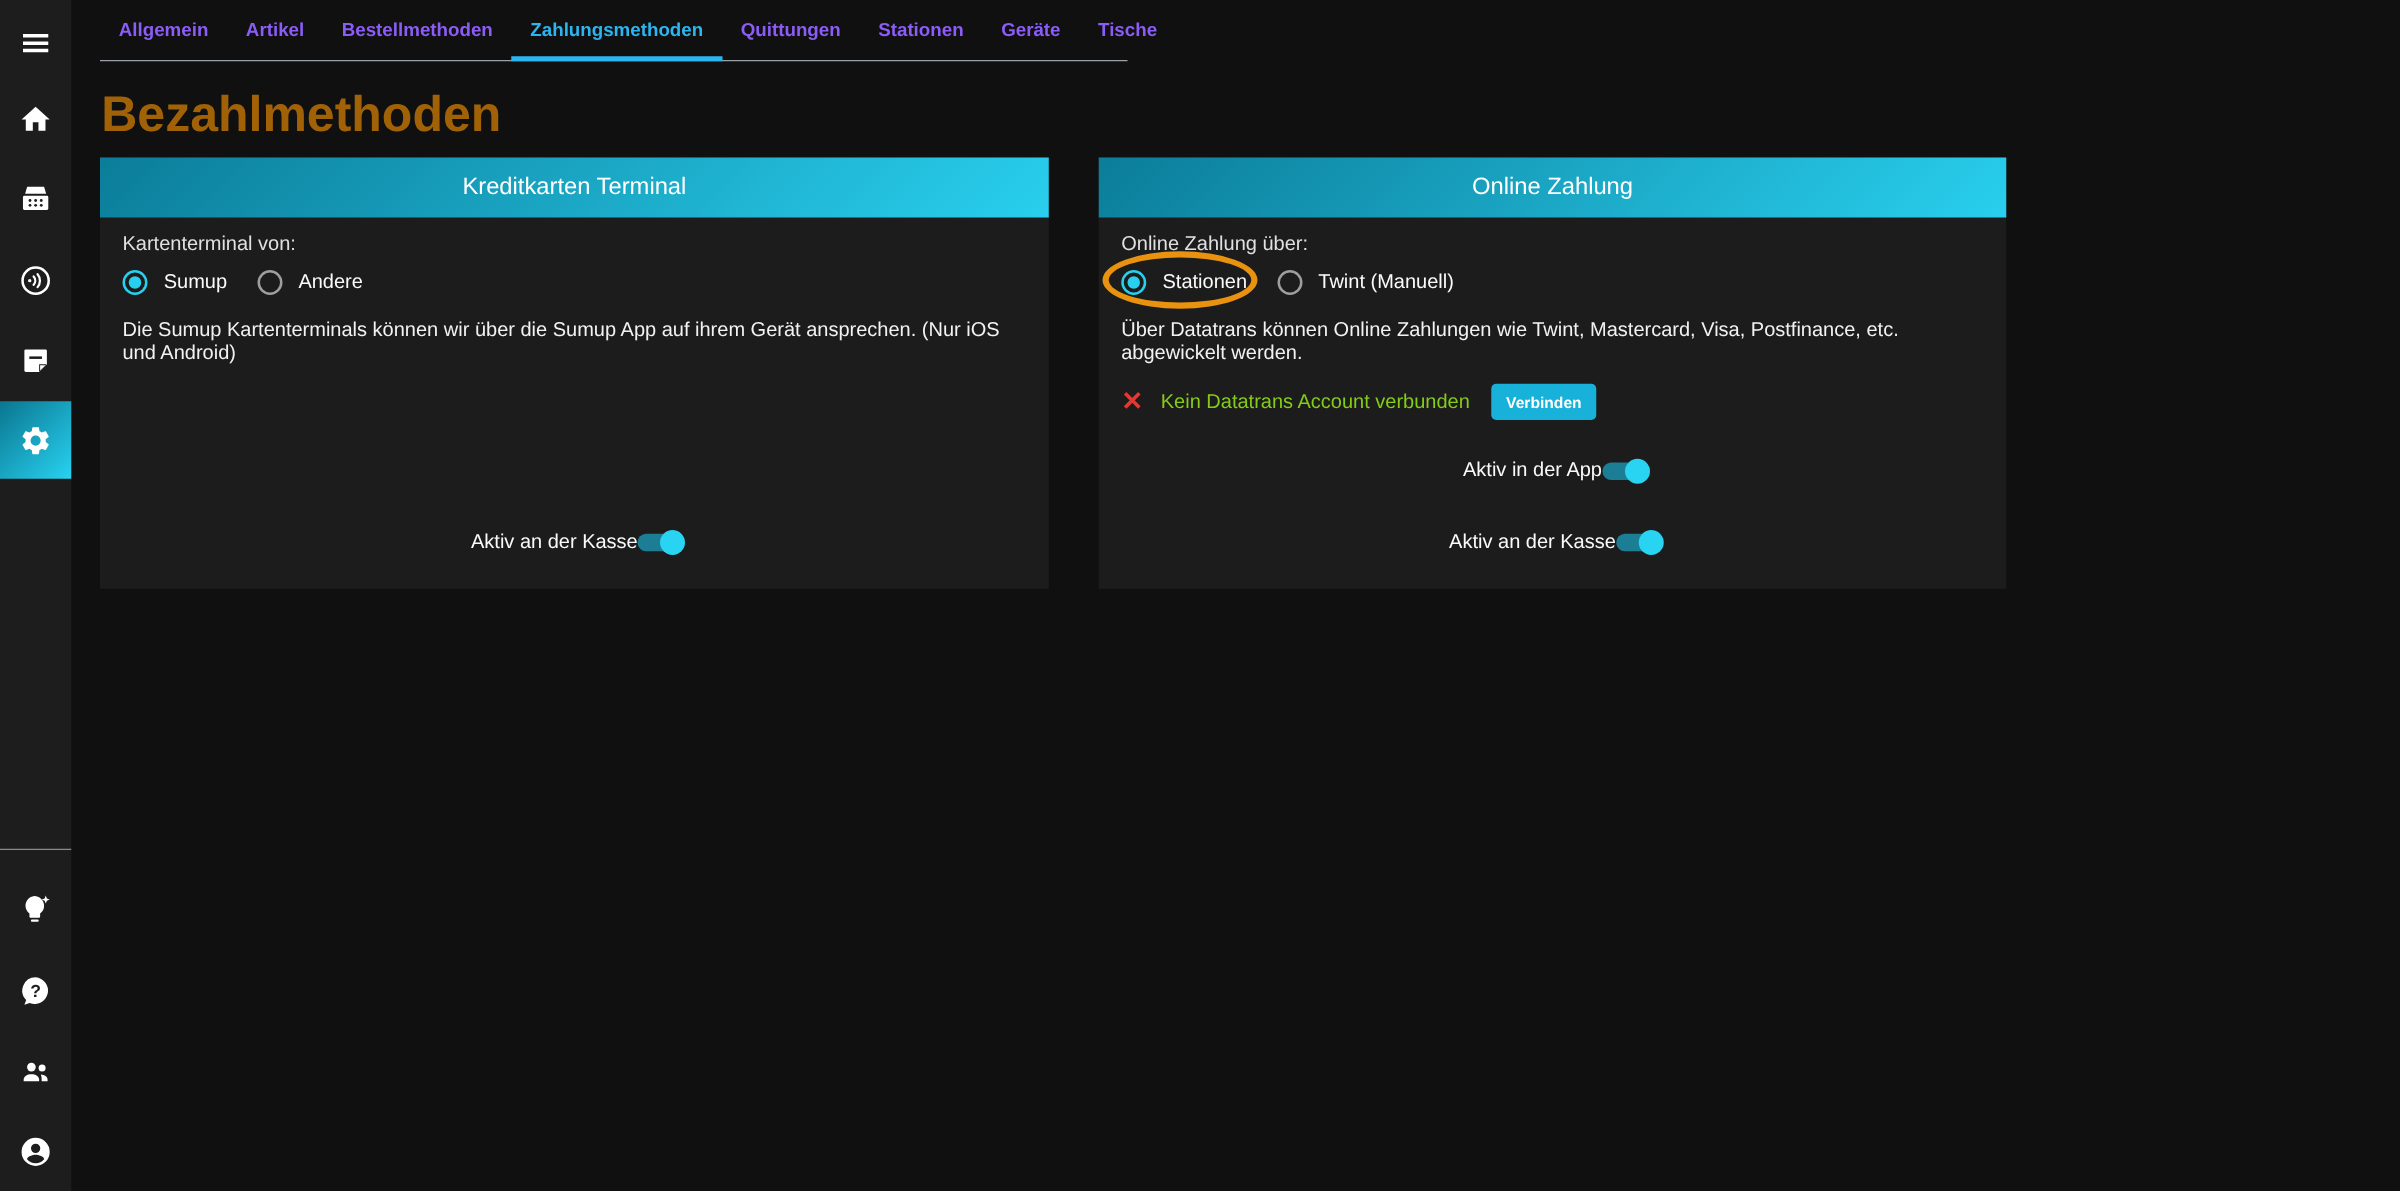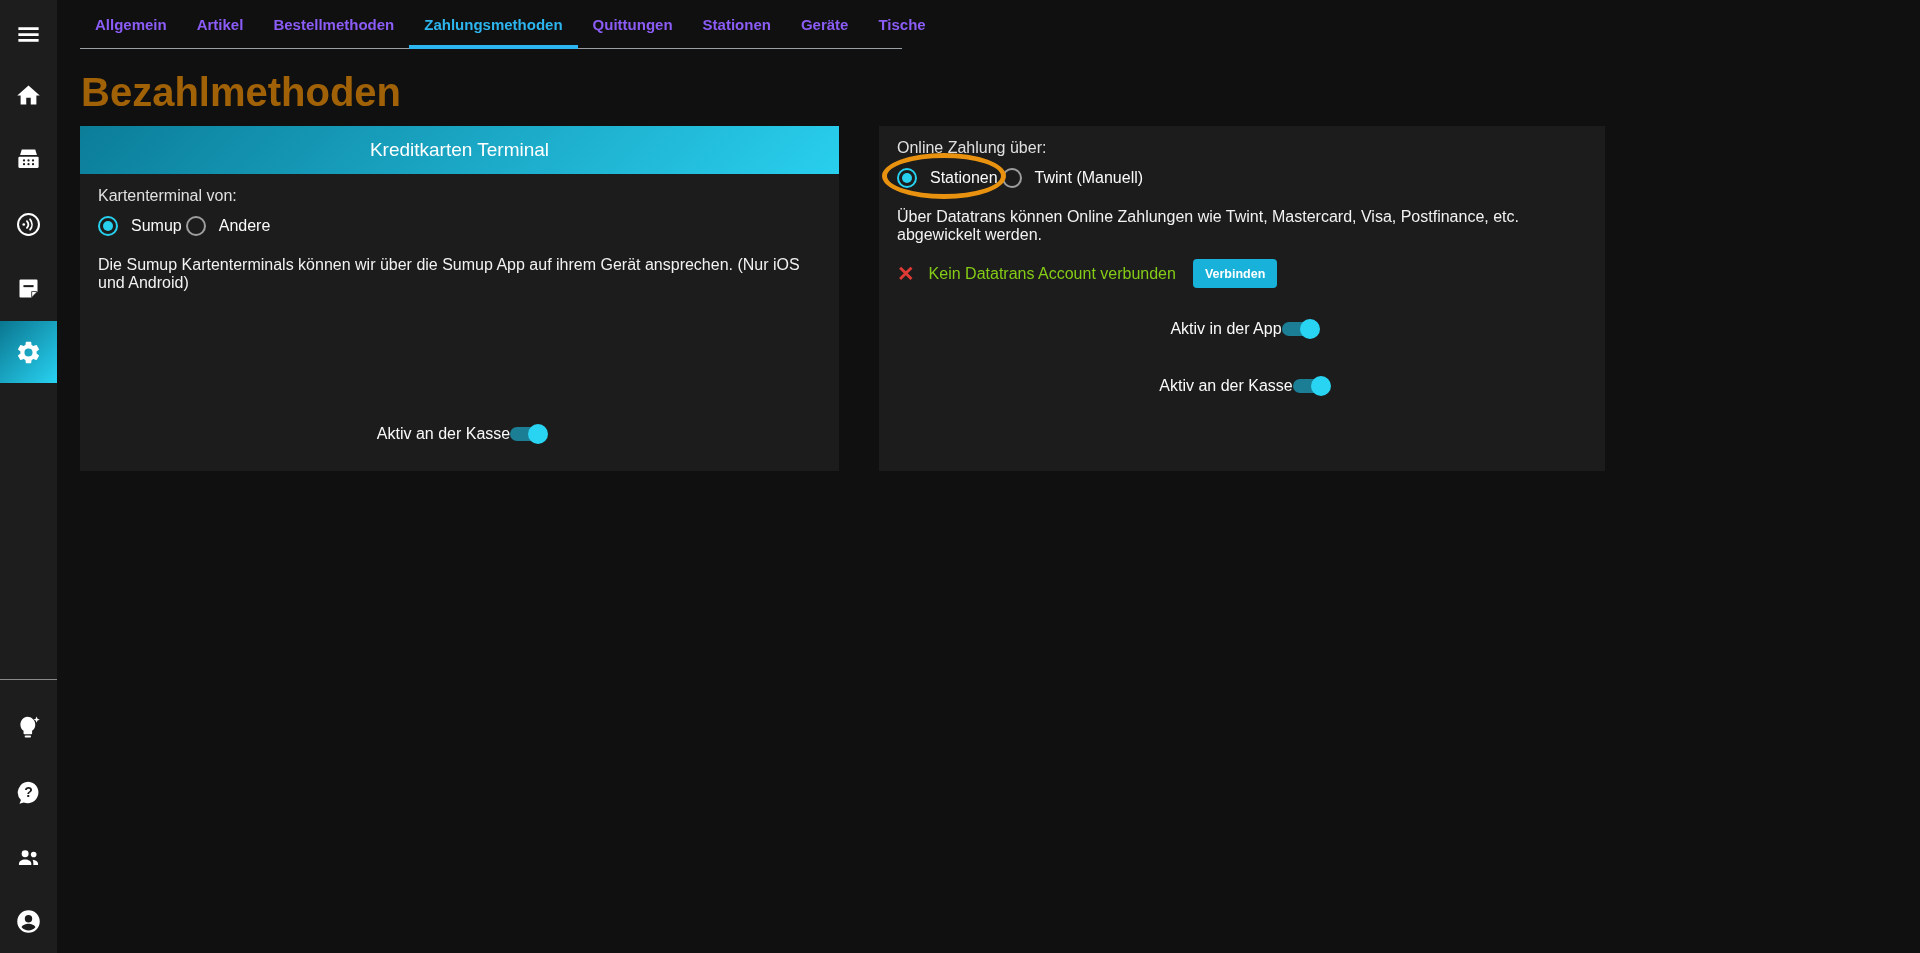--- a/index.html
+++ b/index.html
@@ -28,21 +28,21 @@
   
   .card{position:absolute;top:126px;background:#1c1c1c;}
   .card.left{left:80px;width:759px;height:345px;}
   .card.right{left:879px;width:726px;height:345px;}
   .card-header{height:48px;display:flex;align-items:center;justify-content:center;
                background:linear-gradient(135deg,#0b7d99 0%,#29cfee 100%);
                color:#fff;font-size:19px;font-weight:500;}
   .card-body{position:relative;height:284px;}
 
   .field-label{position:absolute;left:18px;top:13px;font-size:16px;color:#e0e0e0;}
-  .radio-row{position:absolute;left:18px;top:42px;display:flex;align-items:center;gap:4px;}
+  .radio-row{position:absolute;left:18px;top:42px;display:flex;align-items:center;gap:24px;}
   .radio{display:flex;align-items:center;gap:13px;color:#fafafa;font-size:16px;cursor:pointer;}
   .rb{width:20px;height:20px;border-radius:50%;border:2px solid #9e9e9e;box-sizing:border-box;
       position:relative;flex:0 0 auto;}
   .rb.selected{border-color:#26d0ee;}
   .rb.selected::after{content:"";position:absolute;left:3px;top:3px;width:10px;height:10px;
       border-radius:50%;background:#26d0ee;}
 
   .desc{position:absolute;left:18px;right:12px;top:82px;margin:0;font-size:16px;color:#f2f2f2;}
 
   .status-row{position:absolute;left:18px;top:133px;height:29px;display:flex;align-items:center;}
@@ -173,20 +173,21 @@
       <span class="toggle-label">Aktiv an der Kasse</span>
       <span class="switch">
         <span class="track"></span>
         <span class="thumb"></span>
       </span>
     </div>
   </div>
 </section>
 
 <section class="card right">
+  <div class="card-header">Online Zahlung</div>
   <div class="card-body">
     <div class="field-label">Online Zahlung über:</div>
     <div class="radio-row">
       <label class="radio">
         <span class="rb selected"></span>
         <span>Stationen</span>
       </label>
       <label class="radio">
         <span class="rb"></span>
         <span>Twint (Manuell)</span>

